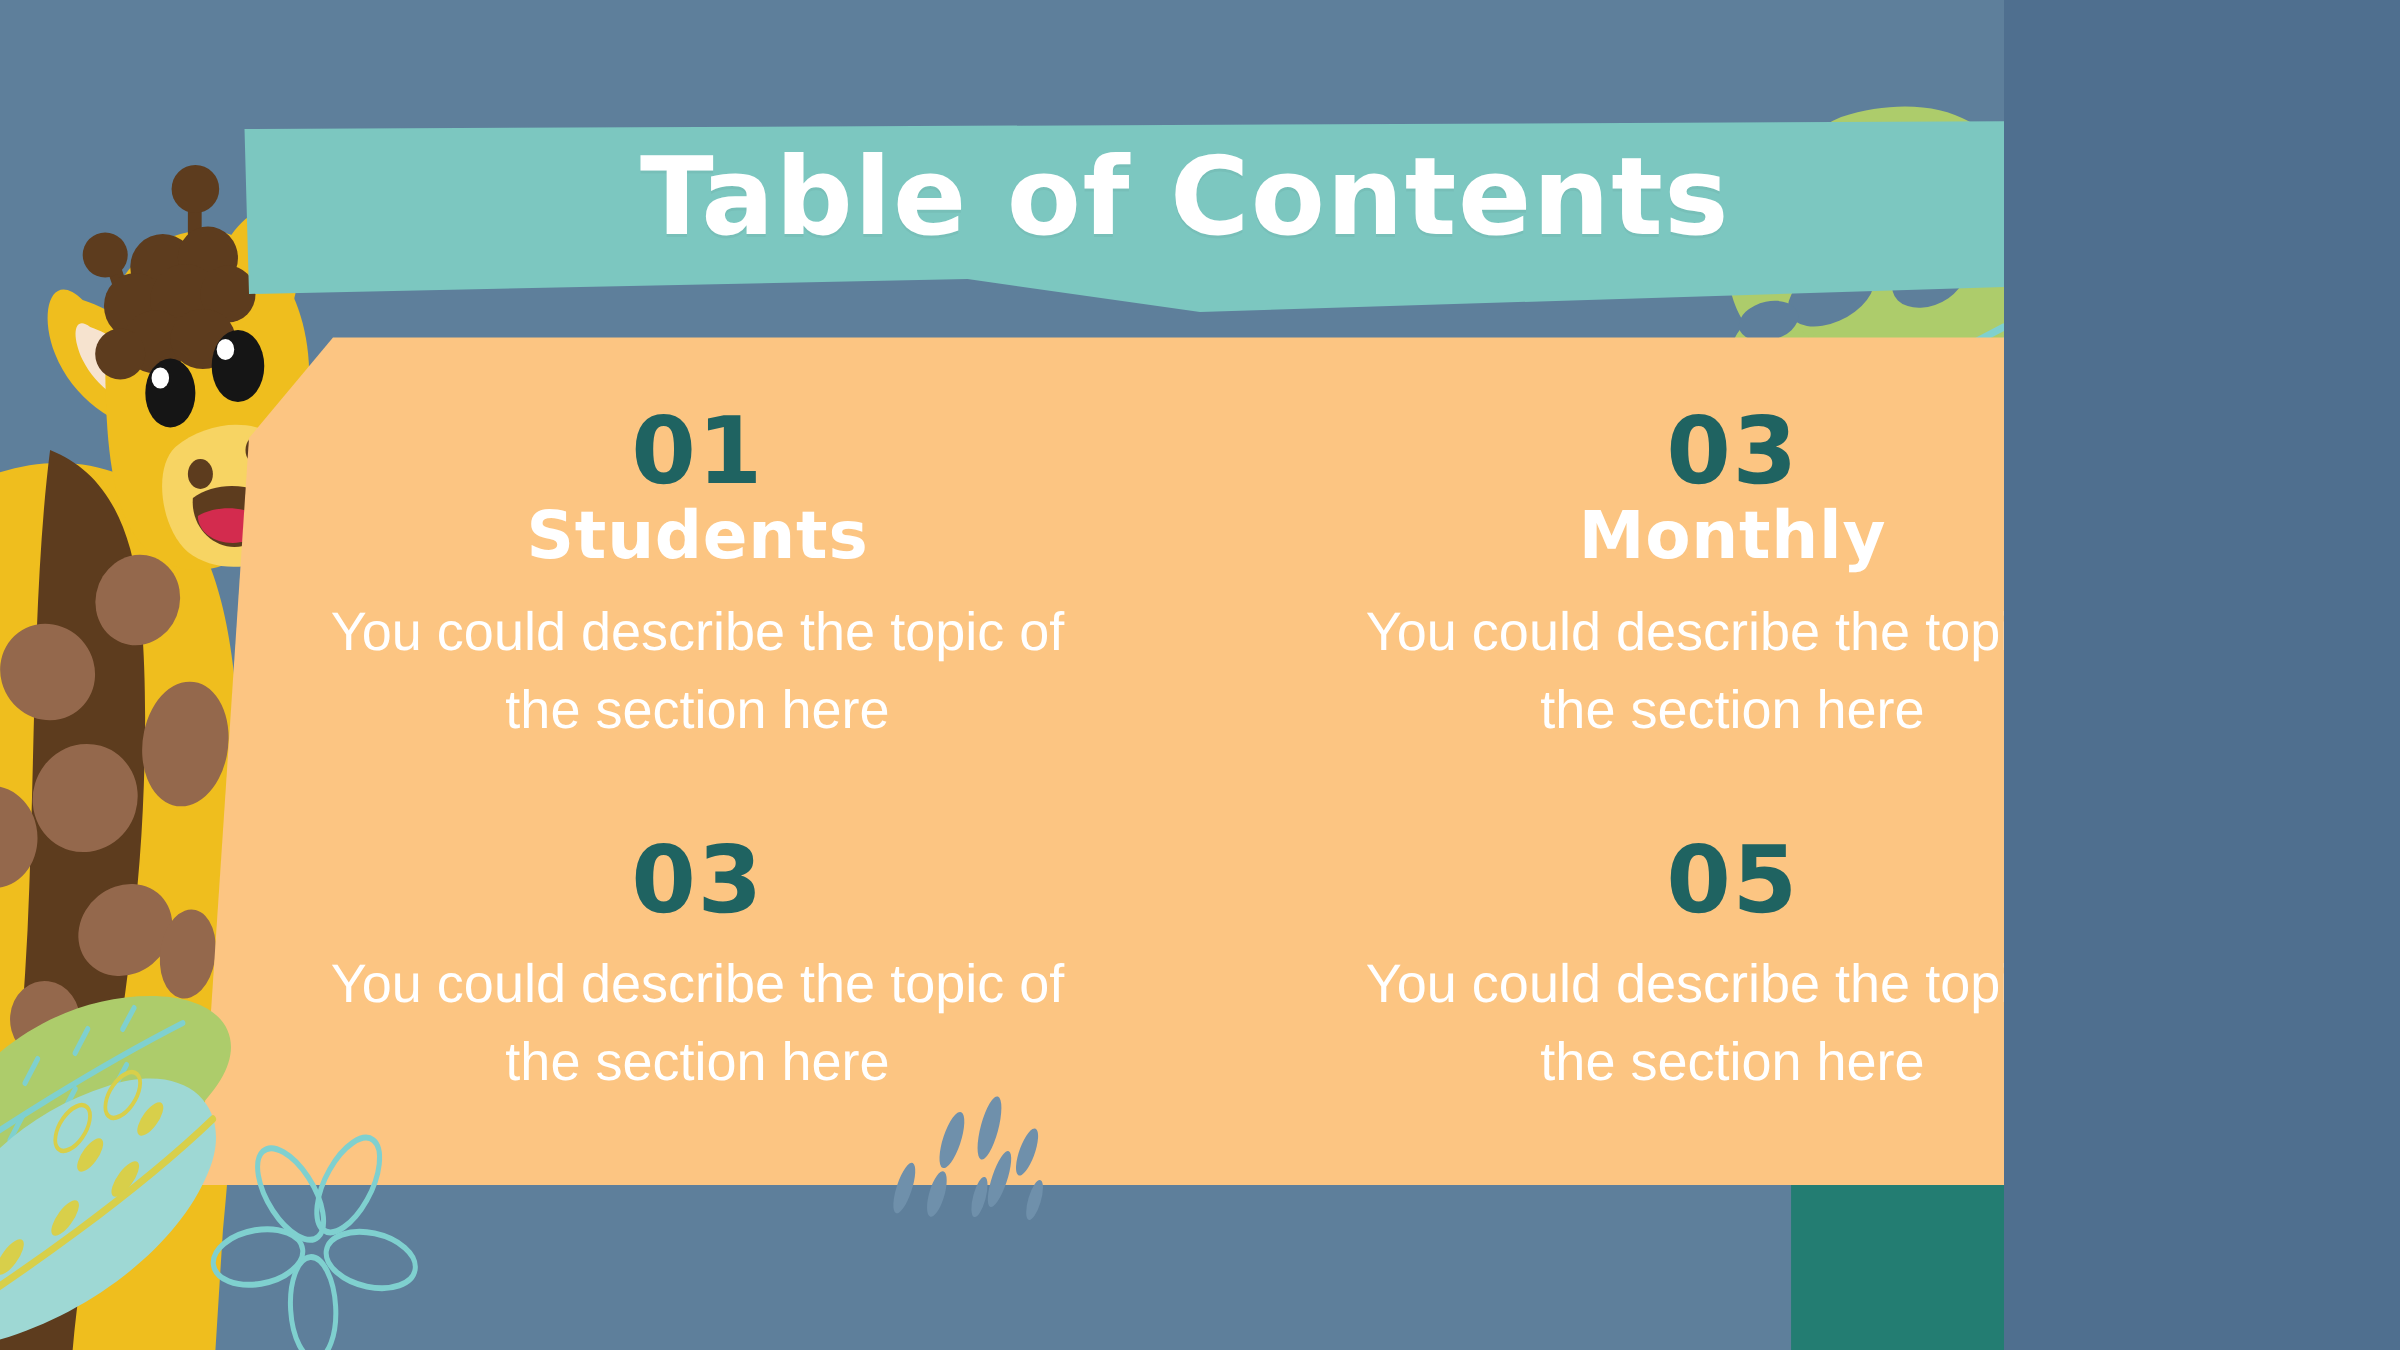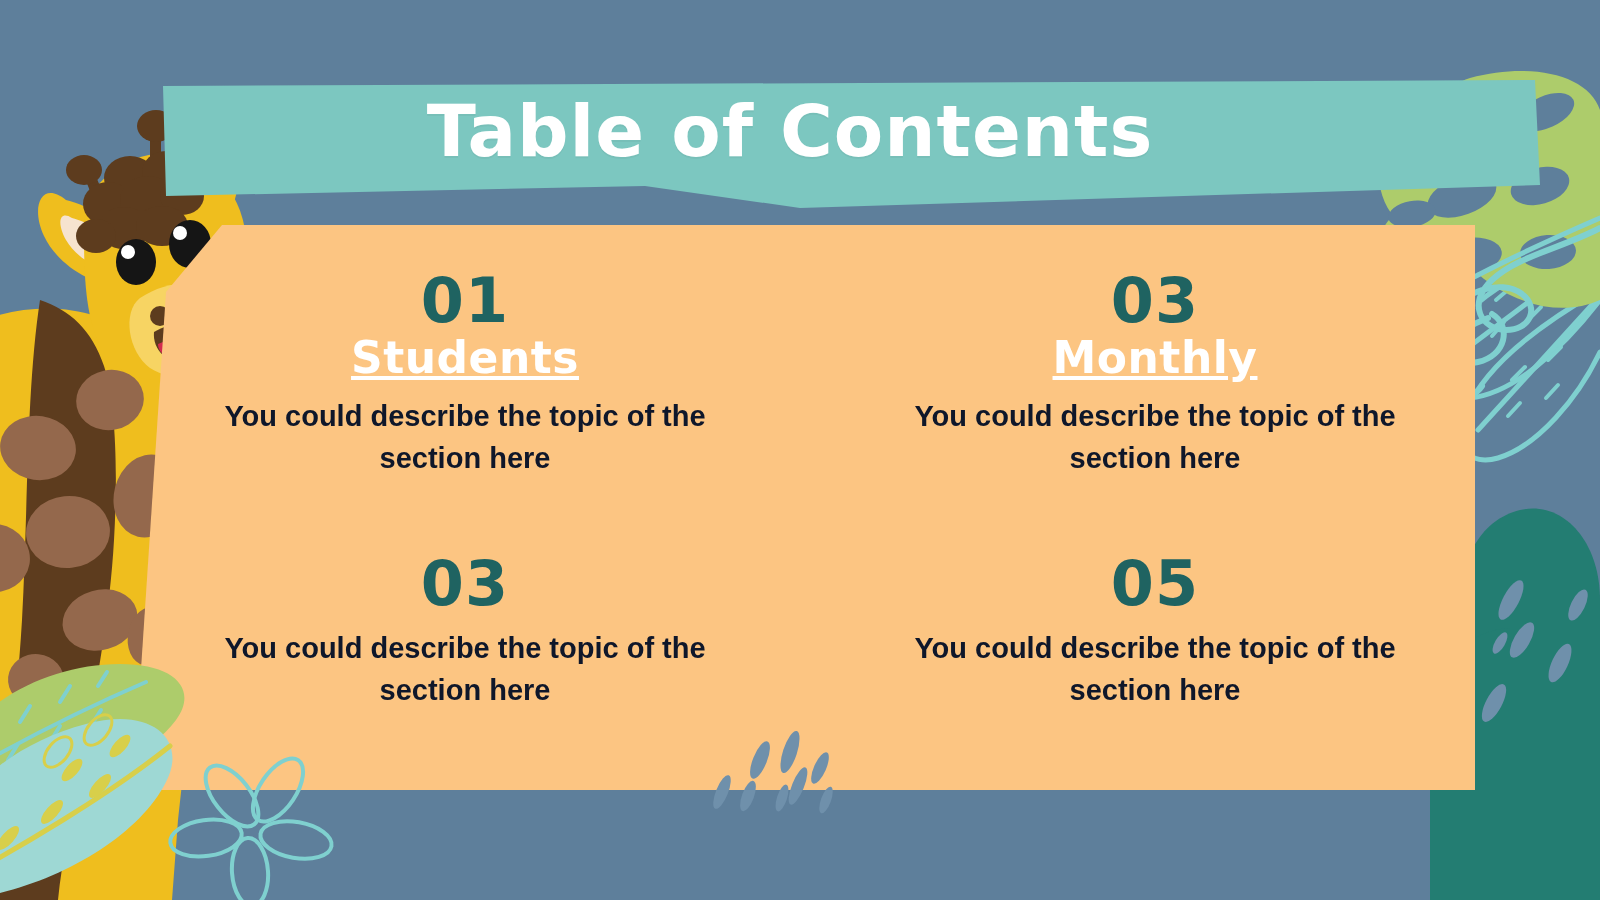--- a/index.html
+++ b/index.html
@@ -2,21 +2,21 @@
 <html><head>
 <meta charset="utf-8">
 <style>
   html, body {
     margin: 0;
     padding: 0;
     background: #4f6f8f;
   }
   #slide {
     position: relative;
-    width: 1600px;
+    width: 1336px;
     height: 900px;
     overflow: hidden;
     background: #5e7f9b;
     font-family: "Liberation Sans", sans-serif;
   }
 
   
   .bg-layer {
     position: absolute;
     inset: 0;
@@ -91,27 +91,26 @@
     letter-spacing: 1px;
   }
   .toc-title {
     color: #ffffff;
     font-family: "DejaVu Sans", sans-serif;
     font-weight: bold;
     font-size: 44px;
     line-height: 1.1;
     letter-spacing: 0.5px;
     margin-top: 2px;
-    text-decoration: underline;
   }
   .toc-desc {
-    color: #0f172a;
+    color: #ffffff;
     font-family: "Liberation Sans", sans-serif;
-    font-weight: 700;
-    font-size: 29px;
+    font-weight: 400;
+    font-size: 36px;
     line-height: 1.45;
     margin-top: 12px;
     max-width: 500px;
   }
 
   
   .toc-item.row2 { padding-top: 22px; }
 </style>
 </head>
 <body>

